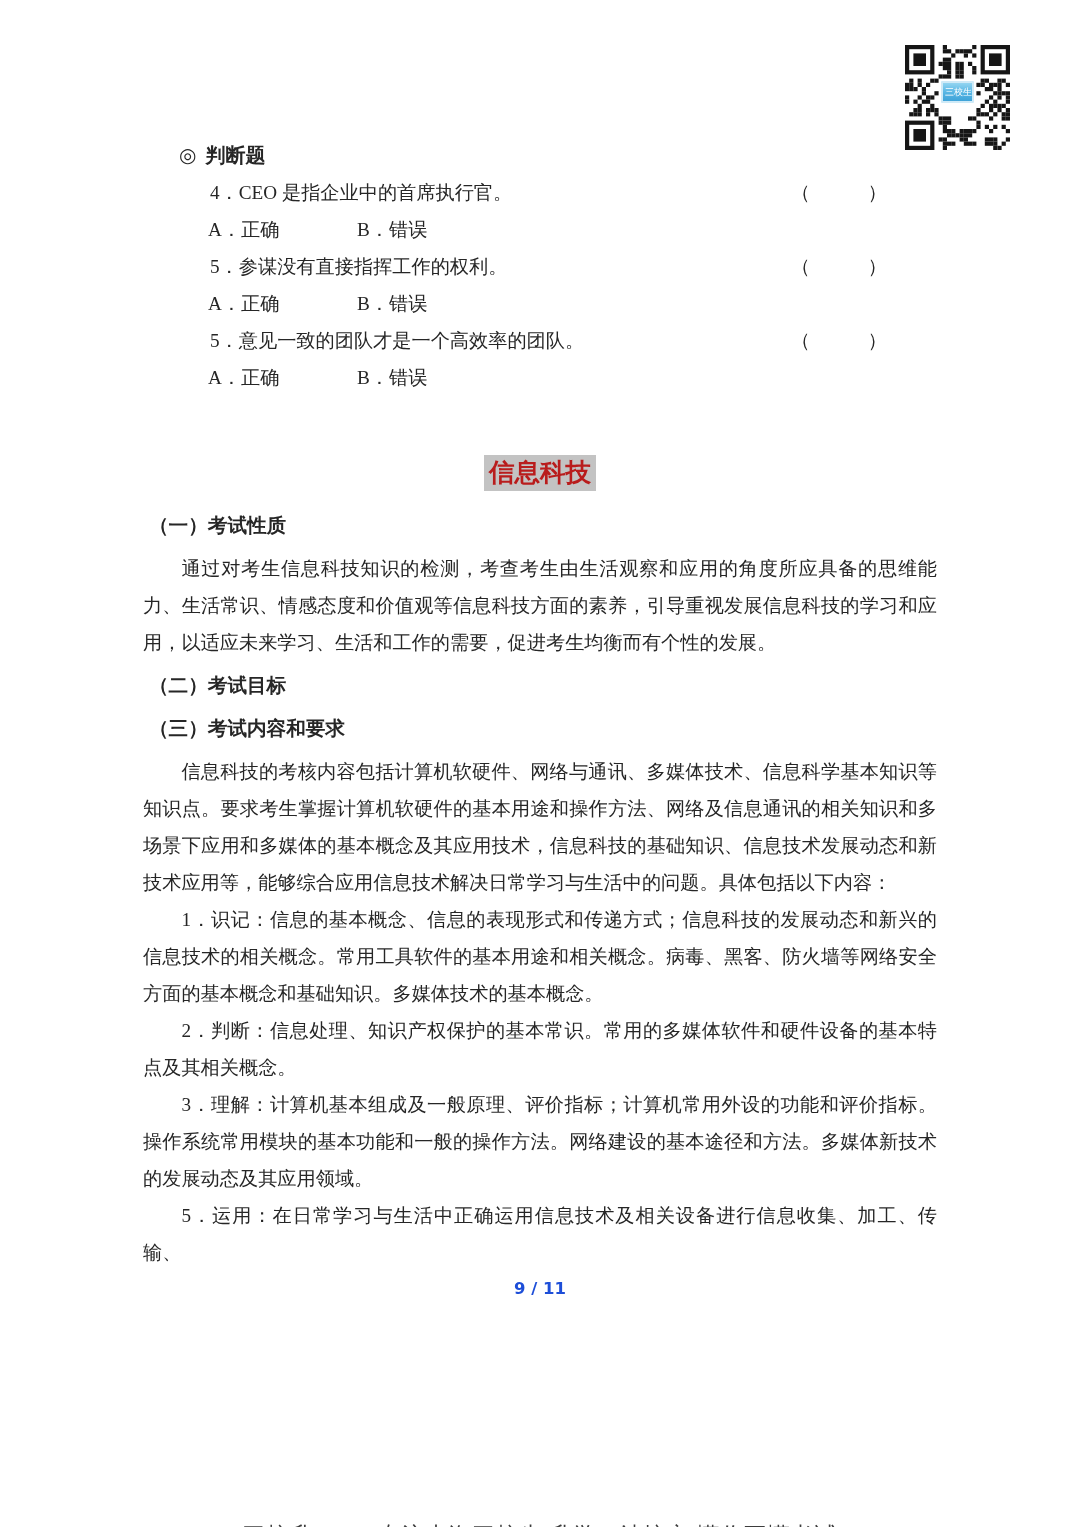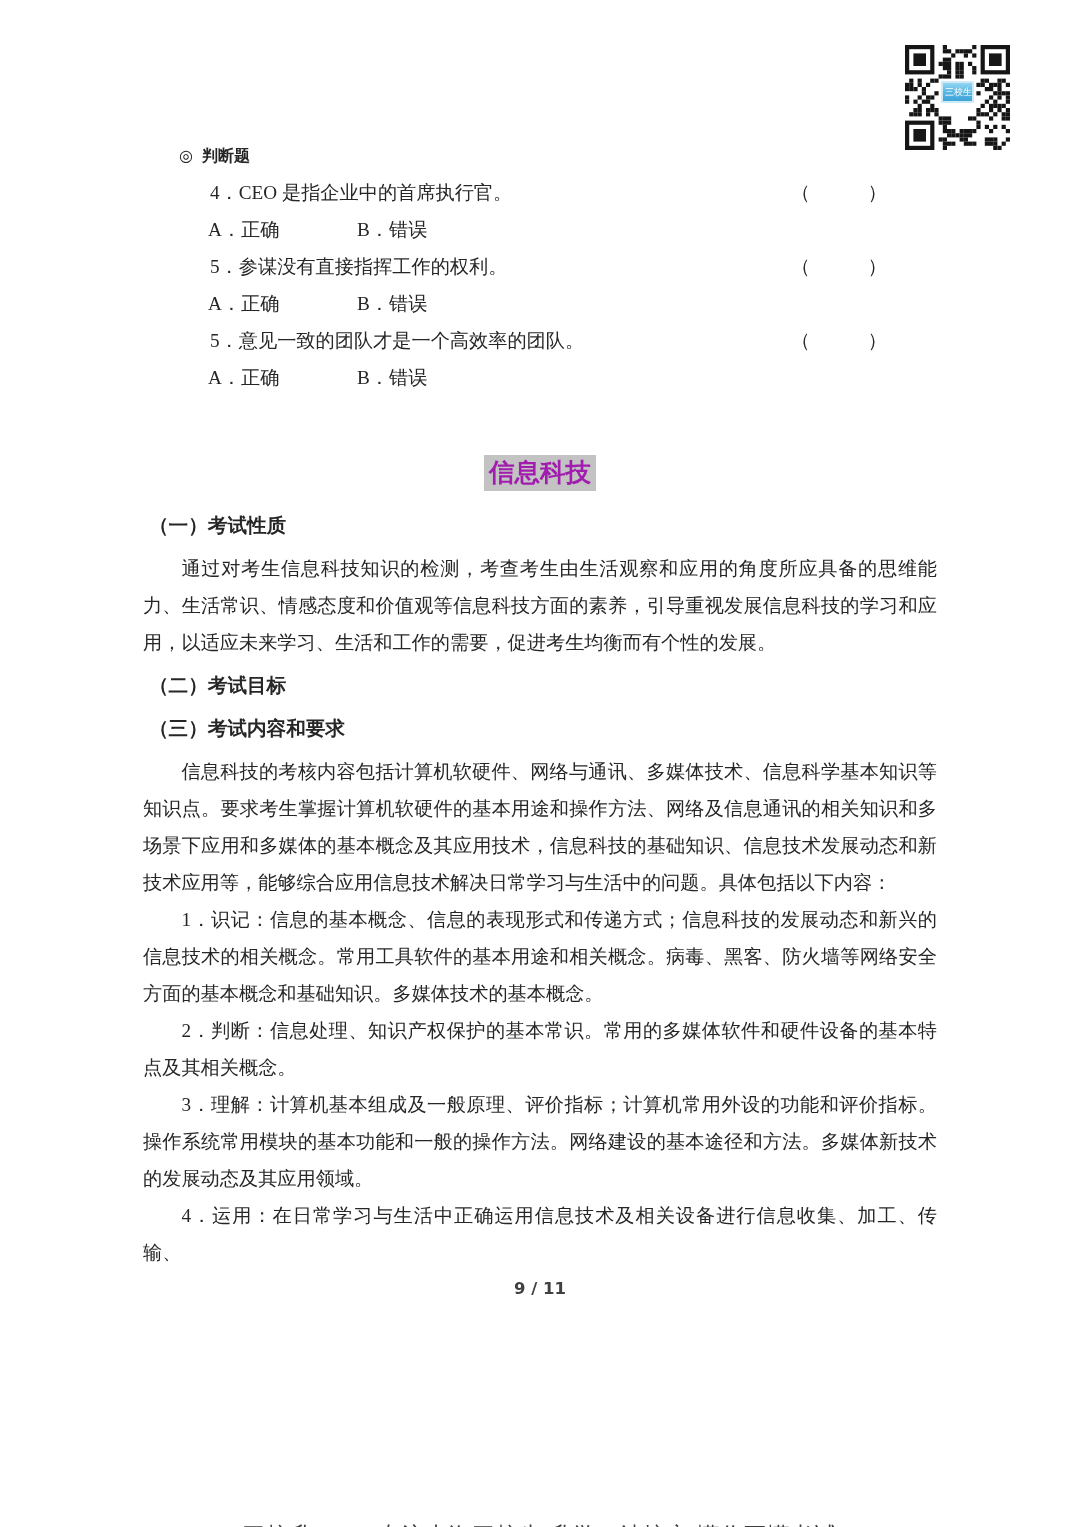--- a/index.html
+++ b/index.html
@@ -19,41 +19,41 @@
     display:flex; align-items:center; justify-content:flex-end;
   }
   .qr-logo span {
     color:#ffffff; font-size:9px; line-height:9px;
     font-family:"Liberation Sans","DejaVu Sans",sans-serif;
   }
   
   .content { padding:137px 143px 0 143px; font-size:19.2px; }
   
   .judgment { line-height:37px; }
-  .j-header { padding-left:36px; font-weight:bold; font-size:16px; }
+  .j-header { padding-left:36px; font-weight:bold; font-size:20px; }
   .j-header .bullet { margin-right:9px; font-weight:normal; }
   .q-row { display:flex; padding-left:39px; }
   .q-text { flex:1;margin-left:28px; }
   .q-bracket { white-space:pre; margin-right:50px; }
   .q-options { padding-left:65px; }
   .opt-a { display:inline-block; width:149px; }
   
   .it-title-wrap { margin-top:59px; text-align:center; line-height:37px; }
   .it-title {
-    display:inline-block; background:#c3c3c3; color:#a21caf;
+    display:inline-block; background:#c3c3c3; color:#b91c1c;
     font-weight:bold; font-size:25.5px; line-height:36px; padding:0 5px;
   }
   
   .doc-body { line-height:37px; text-align:justify; }
   .sec-heading { font-weight:bold; font-size:19.6px; margin:6px; }
   .sec-heading.first { margin-top:14px; }
   .body-para { text-indent:2em; }
   
   .page-num {
-    margin-top:8px; text-align:center; color:#404040;
+    margin-top:8px; text-align:center; color:#1d4ed8;
     font-family:"DejaVu Sans","Liberation Sans",sans-serif;
     font-weight:bold; font-size:16.5px;
   }
   .footer {
     position:absolute; left:0; top:1520px; width:100%;
     text-align:center; font-size:22.5px; color:#3d3d3d; letter-spacing:1px;
   }
 </style>
 </head>
 <body>
@@ -279,21 +279,21 @@
       <div class="sec-heading first">（一）考试性质</div>
       <p class="body-para">通过对考生信息科技知识的检测，考查考生由生活观察和应用的角度所应具备的思维能力、生活常识、情感态度和价值观等信息科技方面的素养，引导重视发展信息科技的学习和应用，以适应未来学习、生活和工作的需要，促进考生均衡而有个性的发展。</p>
 
       <div class="sec-heading">（二）考试目标</div>
 
       <div class="sec-heading">（三）考试内容和要求</div>
       <p class="body-para">信息科技的考核内容包括计算机软硬件、网络与通讯、多媒体技术、信息科学基本知识等知识点。要求考生掌握计算机软硬件的基本用途和操作方法、网络及信息通讯的相关知识和多场景下应用和多媒体的基本概念及其应用技术，信息科技的基础知识、信息技术发展动态和新技术应用等，能够综合应用信息技术解决日常学习与生活中的问题。具体包括以下内容：</p>
       <p class="body-para">1．识记：信息的基本概念、信息的表现形式和传递方式；信息科技的发展动态和新兴的信息技术的相关概念。常用工具软件的基本用途和相关概念。病毒、黑客、防火墙等网络安全方面的基本概念和基础知识。多媒体技术的基本概念。</p>
       <p class="body-para">2．判断：信息处理、知识产权保护的基本常识。常用的多媒体软件和硬件设备的基本特点及其相关概念。</p>
       <p class="body-para">3．理解：计算机基本组成及一般原理、评价指标；计算机常用外设的功能和评价指标。操作系统常用模块的基本功能和一般的操作方法。网络建设的基本途径和方法。多媒体新技术的发展动态及其应用领域。</p>
-      <p class="body-para">4．运用：在日常学习与生活中正确运用信息技术及相关设备进行信息收集、加工、传输、</p>
+      <p class="body-para">5．运用：在日常学习与生活中正确运用信息技术及相关设备进行信息收集、加工、传输、</p>
 
     </div>
 
     <div class="page-num">9 / 11</div>
   </div>
 
   <div class="footer">三校升APP - 专注上海三校生 升学一站搞定 懂你更懂考试</div>
 </div>
 
 </body></html>

